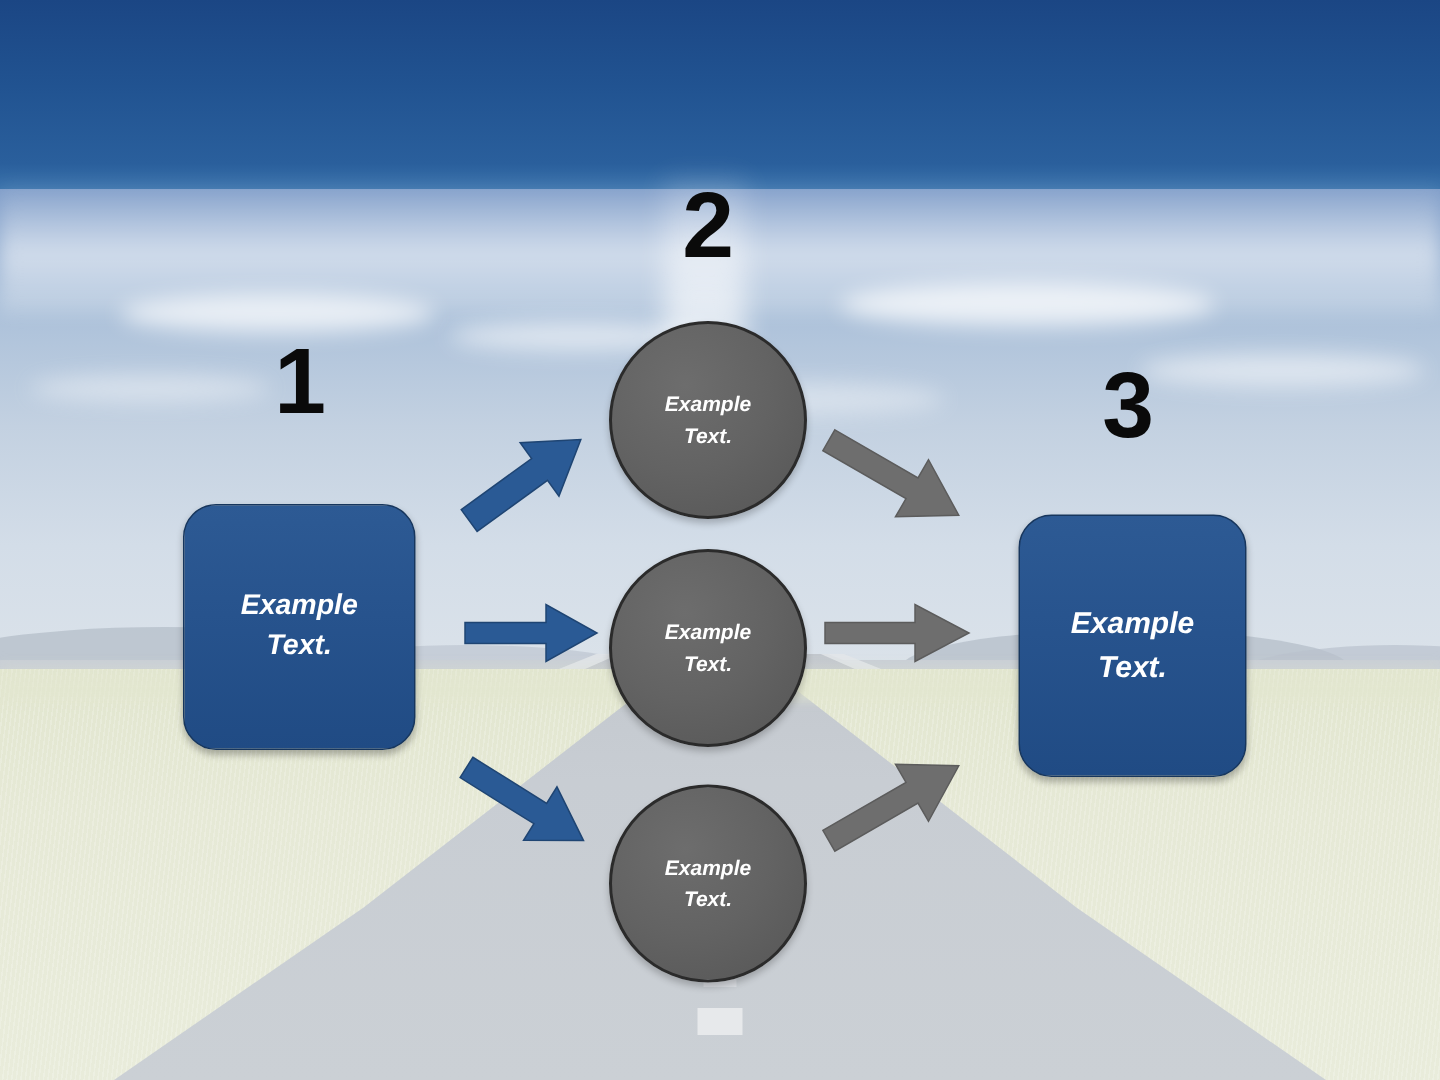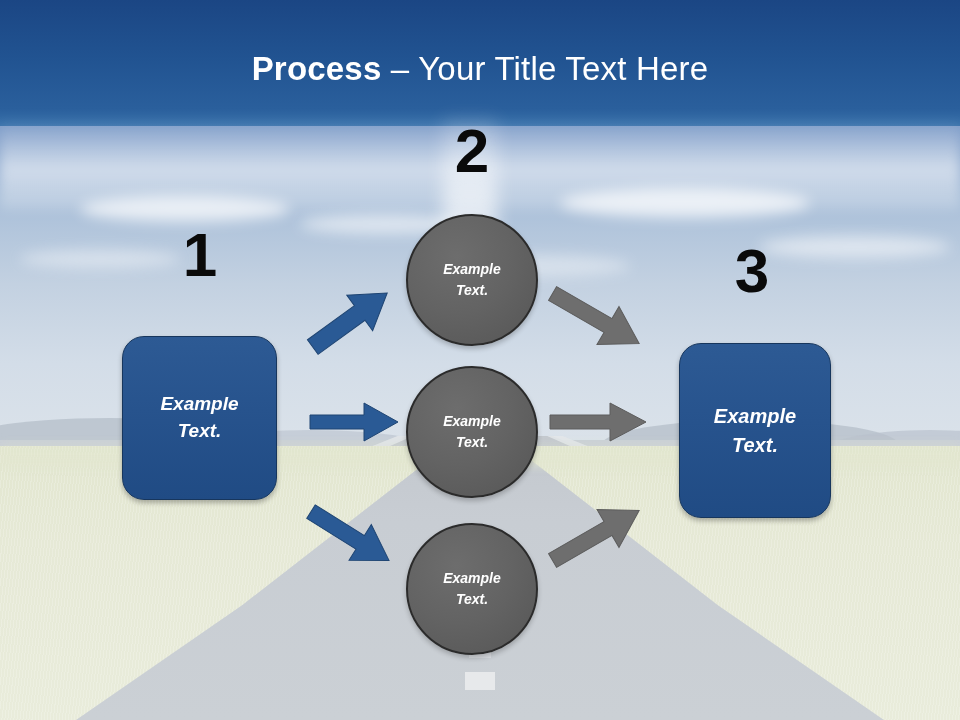--- a/index.html
+++ b/index.html
@@ -193,23 +193,20 @@
     <div class="grass left"></div>
     <div class="grass right"></div>
     <div class="grass-top-blur"></div>
 
     <div class="dash d2"></div>
     <div class="dash d1"></div>
 
     <div class="plume"></div>
   </div>
 
-  <div class="title">
-    <span class="strong">Process</span><span class="light"> – </span><span class="light">Your Title Text Here</span>
-  </div>
 
   <div class="step-num n1">1</div>
   <div class="step-num n2">2</div>
   <div class="step-num n3">3</div>
 
   <div class="box left">
     <div>
       <div>Example</div>
       <div>Text.</div>
     </div>

